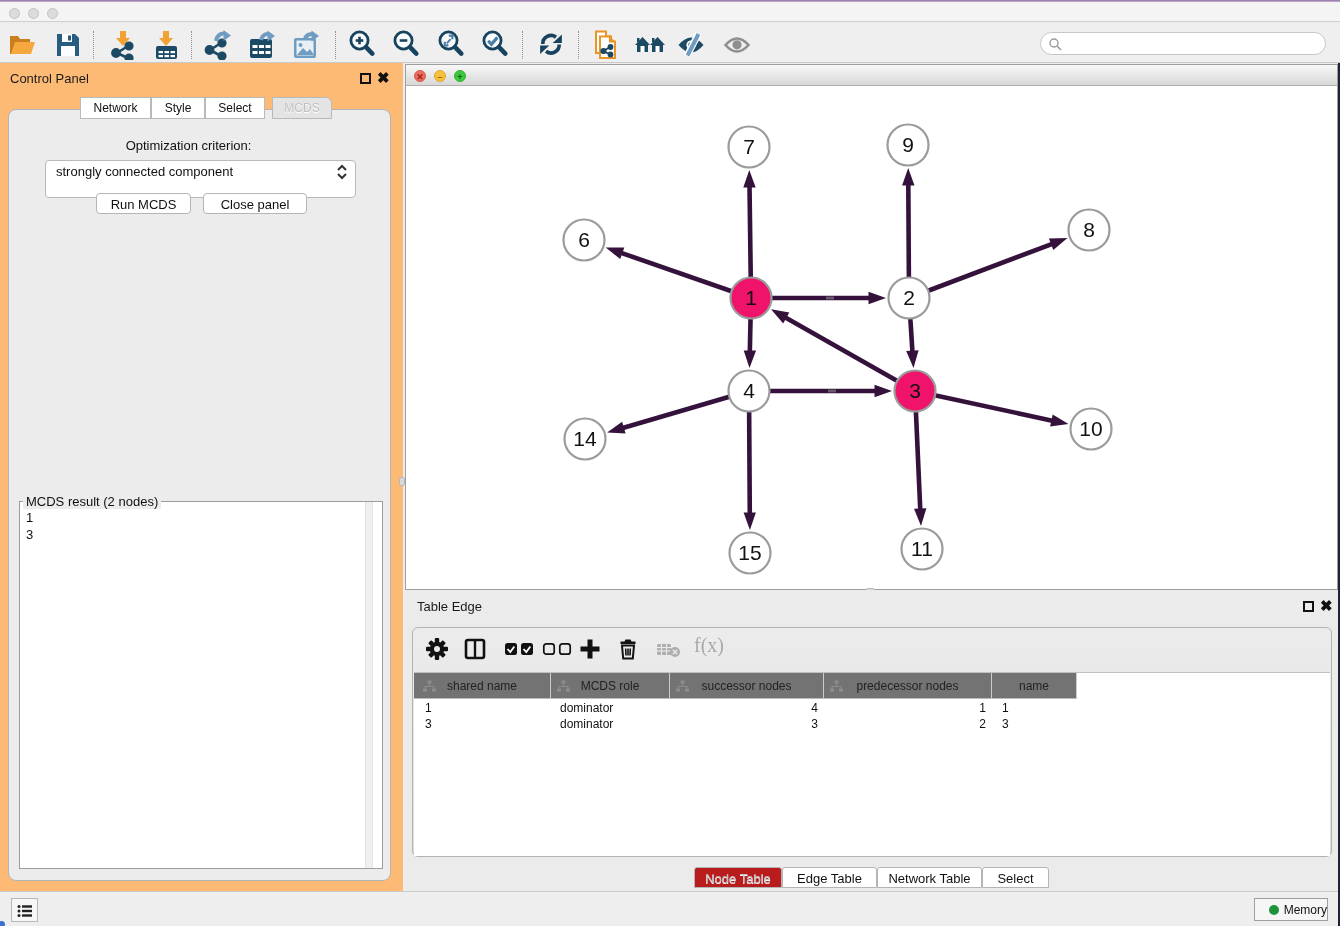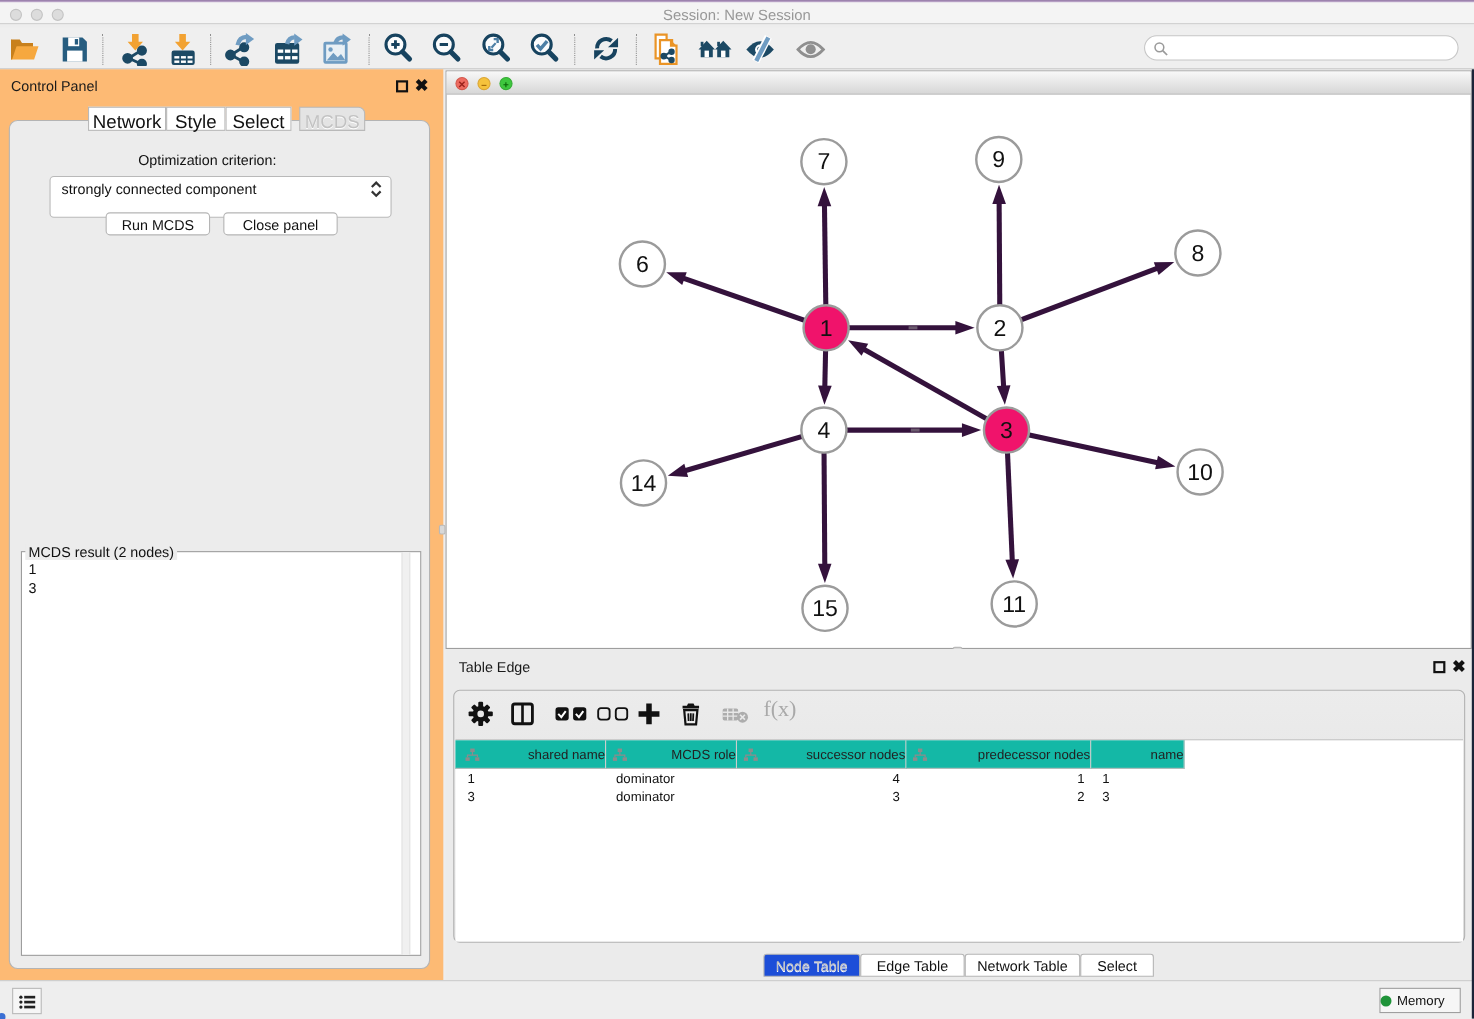--- a/index.html
+++ b/index.html
@@ -9,57 +9,56 @@
 .sep{position:absolute;top:6px;height:28px;width:0;border-left:1px dotted #8f8f8f}
 .ticon{position:absolute;top:5px}
 #search{position:absolute;left:1040px;top:7px;width:286px;height:23px;background:#fff;border:1px solid #c6c6c6;border-radius:12px}
 #search svg{position:absolute;left:7px;top:4px}
 
 #cpanel{position:absolute;left:0;top:63px;width:403px;height:828px;background:#fdba74}
 #cpanel .hd{position:absolute;left:10px;top:8px;font-size:13px;color:#1a1a1a}
 .wbtn{position:absolute;top:10px;width:11px;height:11px;border:2px solid #111}
 .xbtn{position:absolute;top:6px;font-size:15px;font-weight:bold;color:#111}
 #cptabs{position:absolute;left:8px;top:46px;width:383px;height:772px;border:1px solid #b4b4b4;border-radius:8px;background:#ececec}
-.tab{position:absolute;top:-13px;height:22px;border:1px solid #b9b9b9;background:#fff;font-size:17px;text-align:center;padding-top:3px;color:#111}
+.tab{position:absolute;top:-13px;height:22px;border:1px solid #b9b9b9;background:#fff;font-size:12px;text-align:center;padding-top:3px;color:#111}
 .tabsel{background:#e4e4e4;color:#c2c2c2;text-shadow:0 1px 0 #fff;border-radius:0 6px 0 0}
 #optlabel{position:absolute;left:-11px;top:28px;width:100%;text-align:center;font-size:13px;color:#111}
 #combo{position:absolute;left:36px;top:50px;width:311px;height:38px;background:#fff;border:1px solid #b9b9b9;border-radius:4px;font-size:13px;color:#111;padding:3px 0 0 10px}
 #combo svg{position:absolute;right:6px;top:3px}
 .btn{position:absolute;top:83px;height:21px;background:#fff;border:1px solid #b5b5b5;border-radius:4px;font-size:13px;color:#111;text-align:center;padding-top:3px}
 #mcdsbox{position:absolute;left:10px;top:391px;width:364px;height:368px;background:#fff;border:1px solid #9d9d9d}
 #mcdslabel{position:absolute;left:14px;top:384px;background:#ececec;font-size:13px;color:#111;padding:0 3px;z-index:3}
 #mcdsbox .sb{position:absolute;right:9px;top:0px;width:8px;height:366px;background:#f0f0f0;border-left:1px solid #e3e3e3;border-right:1px solid #e3e3e3}
 #mcdsbox .it{position:absolute;left:6px;font-size:13px;color:#111}
 
 #netframe{position:absolute;left:405px;top:64px;width:933px;height:526px;background:#fff;border:1px solid #9e9e9e}
 #nettitle{position:absolute;left:0;top:0;width:100%;height:21px;background:linear-gradient(#f8f8f8,#d7d7d7);border-bottom:1px solid #b0b0b0}
 #nettitle .t{position:absolute;top:3px;width:100%;text-align:center;font-size:13px;color:#222}
 .lt{position:absolute;top:5px;width:12px;height:12px;border-radius:50%;font-size:9px;font-weight:bold;text-align:center;line-height:12px}
 
 #tpanel{position:absolute;left:405px;top:590px;width:935px;height:301px;background:#ebebeb}
 #tpanel .hd{position:absolute;left:12px;top:9px;font-size:13px;color:#1a1a1a}
 #tbox{position:absolute;left:7px;top:37px;width:920px;height:230px;border:1px solid #b2b2b2;border-radius:6px;background:linear-gradient(#ececec,#dedede)}
 #tbltoolbar{position:absolute;left:0;top:0;width:100%;height:41px}
 #tblarea{position:absolute;left:1px;top:44px;width:916px;height:184px;background:#fff;border-top:1px solid #c0c0c0}
-.th{position:absolute;top:0;height:26px;background:#14b8a6;border-right:1px solid #cccccc;border-bottom:1px solid #bdbdbd;font-size:12px;color:#222;text-align:right;padding-top:6px}
+.th{position:absolute;top:0;height:26px;background:#737373;border-right:1px solid #cccccc;border-bottom:1px solid #bdbdbd;font-size:12px;color:#222;text-align:center;padding-top:6px}
 .td{position:absolute;font-size:12px;color:#111}
 .btab{position:absolute;top:272px;height:21px;border:1px solid #b5b5b5;background:#fff;font-size:13px;color:#111;text-align:center;padding-top:3px;border-radius:3px 3px 0 0}
 
 #statusbar{position:absolute;left:0;top:891px;width:1340px;height:35px;background:#eeeeee;border-top:1px solid #cbcbcb}
 #listbtn{position:absolute;left:11px;top:6px;width:27px;height:24px;background:#f6f6f6;border:1px solid #b9b9b9}
-#membtn{position:absolute;left:1254px;top:6px;width:74px;height:23px;background:#f6f6f6;border:1px solid #9f9f9f;font-size:12px;color:#111;text-align:left;padding-top:4px}
+#membtn{position:absolute;left:1254px;top:6px;width:74px;height:23px;background:#f6f6f6;border:1px solid #9f9f9f;font-size:12px;color:#111;text-align:right;padding-top:4px}
 #memdot{display:inline-block;width:10px;height:10px;border-radius:50%;background:#1f9339;margin-right:5px;vertical-align:-1px}
 #rstrip{position:absolute;right:0;top:63px;width:2px;height:863px;background:#1b2438}
 </style></head><body>
 <div id="titlebar">
     <div style="position:absolute;top:-2px;left:0;width:100%;height:1px;background:#9d83ae"></div>
   <div class="tl" style="left:9px"></div>
     <div class="tl" style="left:28px"></div>
     <div class="tl" style="left:47px"></div>
-  <div id="title">Session: New Session</div>
 </div>
 <div id="toolbar">
   <div class="sep" style="left:93px"></div>
     <div class="sep" style="left:191px"></div>
     <div class="sep" style="left:335px"></div>
     <div class="sep" style="left:522px"></div>
     <div class="sep" style="left:578px"></div>
 
   <svg class="ticon" style="left:7px" width="30" height="30" viewBox="0 0 30 30">
     <path d="M3 6 h8 l2 3 h10 v4 H3 z" fill="#c8801c"></path>
@@ -406,21 +405,21 @@
       <div class="td" style="left:256px;top:28px;width:148px;text-align:right">4</div>
       <div class="td" style="left:410px;top:28px;width:162px;text-align:right">1</div>
       <div class="td" style="left:588px;top:28px">1</div>
       <div class="td" style="left:11px;top:44px">3</div>
       <div class="td" style="left:146px;top:44px">dominator</div>
       <div class="td" style="left:256px;top:44px;width:148px;text-align:right">3</div>
       <div class="td" style="left:410px;top:44px;width:162px;text-align:right">2</div>
       <div class="td" style="left:588px;top:44px">3</div>
     </div>
   </div>
-  <div class="btab" style="left:289px;top:277px;width:88px;background:#1d4ed8;color:#c2c2c2;text-shadow:0 1px 0 #fff">Node Table</div>
+  <div class="btab" style="left:289px;top:277px;width:88px;background:#b91c1c;color:#c2c2c2;text-shadow:0 1px 0 #fff">Node Table</div>
   <div class="btab" style="left:377px;top:277px;width:95px">Edge Table</div>
   <div class="btab" style="left:472px;top:277px;width:105px">Network Table</div>
   <div class="btab" style="left:577px;top:277px;width:67px">Select</div>
 </div>
 <div id="statusbar">
   <div id="listbtn">
       <svg style="position:absolute;left:5px;top:5px" width="16" height="14" viewBox="0 0 16 14">
         <g fill="#222">
           <circle cx="2" cy="2.5" r="1.5"></circle>
           <circle cx="2" cy="7" r="1.5"></circle>

